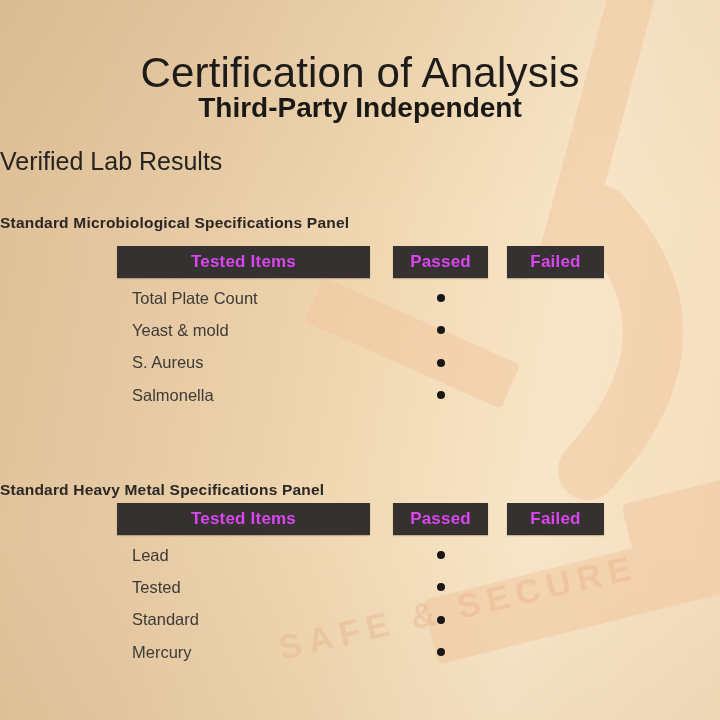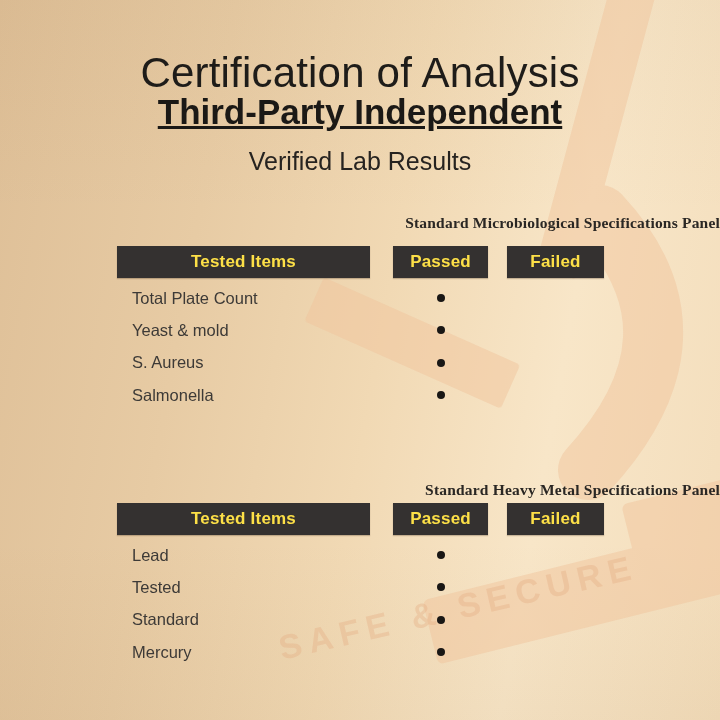--- a/index.html
+++ b/index.html
@@ -26,51 +26,48 @@
 
   .title-1 {
     position: absolute; top: 49px; left: 0; width: 100%;
     text-align: center;
     font-size: 42px; font-weight: 500; letter-spacing: 0.2px;
     color: #1e1c19;
   }
   .title-2 {
     position: absolute; top: 92px; left: 0; width: 100%;
     text-align: center;
-    font-size: 35px; font-weight: 700; letter-spacing: 0px;
+    font-size: 28px; font-weight: 700; letter-spacing: 0px;
     color: #1b1916;
-    text-decoration: underline;
   }
   .title-3 {
     position: absolute; top: 147px; left: 0; width: 100%;
-    text-align: center;
     font-size: 25px; font-weight: 400;
     color: #262320;
   }
 
   .panel-heading {
     position: absolute; left: 0; width: 100%;
-    text-align: right;
+    text-align: left;
     font-size: 15.5px; font-weight: 700; letter-spacing: 0.2px;
     color: #2a2724;
-    font-family: Liberation Serif, serif;
   }
   #panel-0-heading { top: 214px; }
   #panel-1-heading { top: 481px; }
 
   .coa-table {
     position: absolute; left: 117px; width: 487px;
   }
   #panel-0-table { top: 246px; }
   #panel-1-table { top: 503px; }
 
   .table-header { display: flex; height: 32px; }
   .col-bar {
     background: #343130;
-    color: #fde047;
+    color: #d946ef;
     font-weight: 700; font-size: 17px; letter-spacing: 0.2px;
     display: flex; align-items: center; justify-content: center;
     height: 32px;
     box-shadow: 0 1px 1px rgba(60,40,20,0.25);
   }
   .col-tested { width: 253px; }
   .gap-1 { width: 23px; }
   .col-passed { width: 95px; }
   .gap-2 { width: 19px; }
   .col-failed { width: 97px; }

